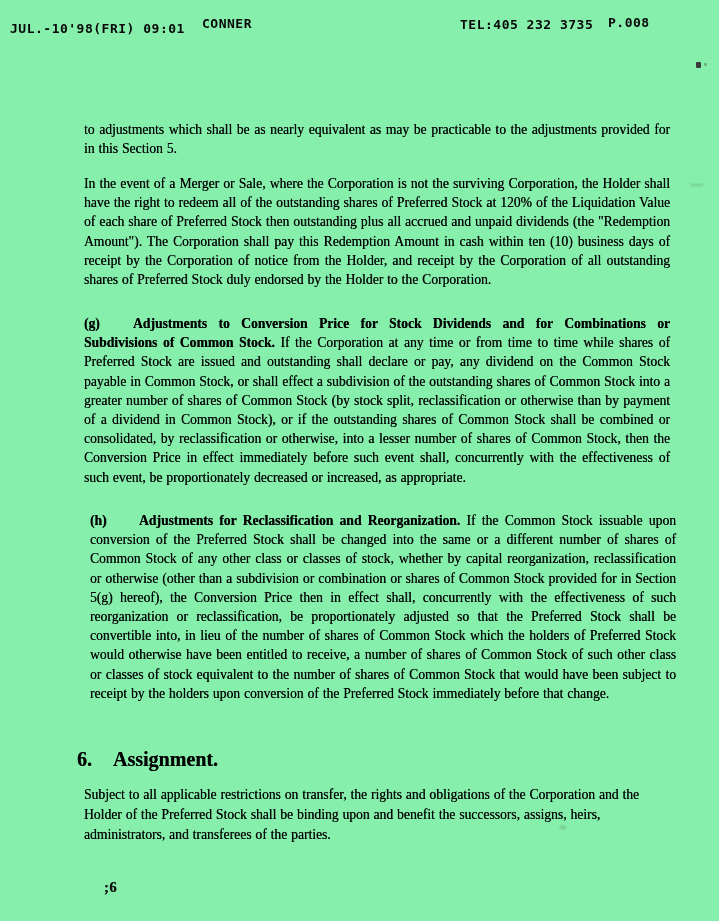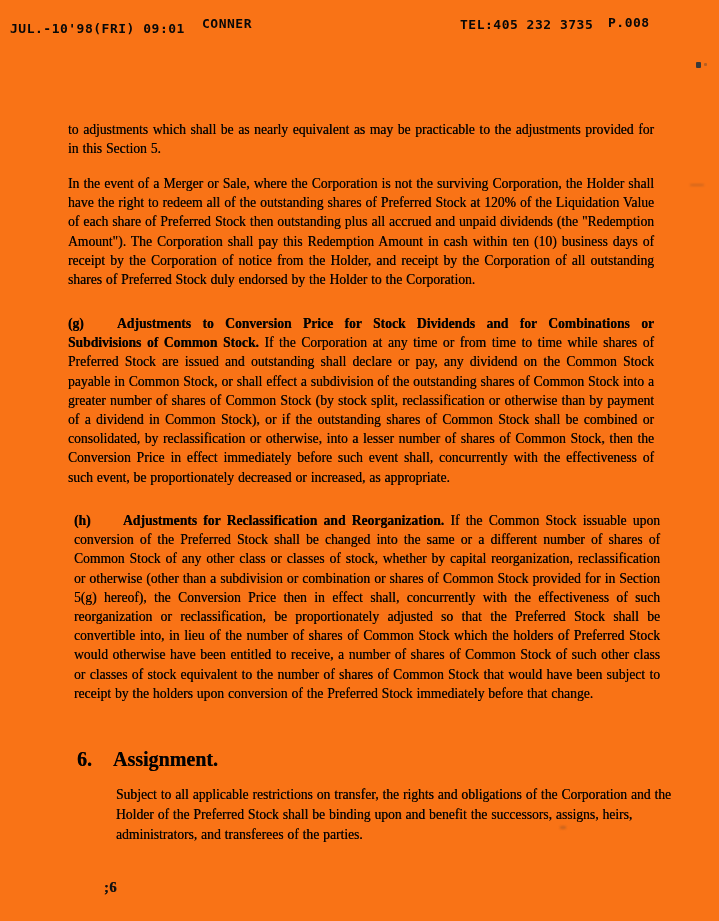--- a/index.html
+++ b/index.html
@@ -4,21 +4,21 @@
 <style>
   html, body {
     margin: 0;
     padding: 0;
     background: #ffffff;
   }
   .page {
     position: relative;
     width: 719px;
     height: 921px;
-    background: #f97316;
+    background: #86efac;
     overflow: hidden;
     font-family: "Liberation Serif", "DejaVu Serif", serif;
     color: #121212;
   }
   
   .fax-header {
     position: absolute;
     top: 0; left: 0; right: 0;
     height: 46px;
     font-family: "DejaVu Sans Mono", "Liberation Mono", monospace;
@@ -37,40 +37,40 @@
   
   .doc-body {
     position: absolute;
     left: 68px;
     width: 586px;
     top: 0;
     filter: blur(0.25px) contrast(1.15);
   }
   .para {
     position: absolute;
-    left: 0;
+    left: 16px;
     width: 586px;
     margin: 0;
     font-size: 13.6px;
     line-height: 19.2px;
     text-align: justify;
     word-spacing: 0.5px;
     text-shadow: 0.3px 0 0.2px rgba(10,10,10,0.7);
   }
   .para.ragged {
     text-align: left;
     width: 575px;
     line-height: 19.8px;
   }
   .p-intro   { top: 120px; }
   .p-merger  { top: 174px; font-family: Liberation Serif, serif; }
   .p-clause-g{ top: 314px; }
   .p-clause-h{ top: 511px; margin-left: 6px; }
   .p-sec6    { top: 748px; }
-  .p-assign  { top: 785px; margin-left: 48px; }
+  .p-assign  { top: 785px; }
 
   .clause-label {
     display: inline-block;
     width: 49px;
     font-weight: bold;
   }
   .run-bold { font-weight: bold; }
 
   .sec-heading {
     position: absolute;

